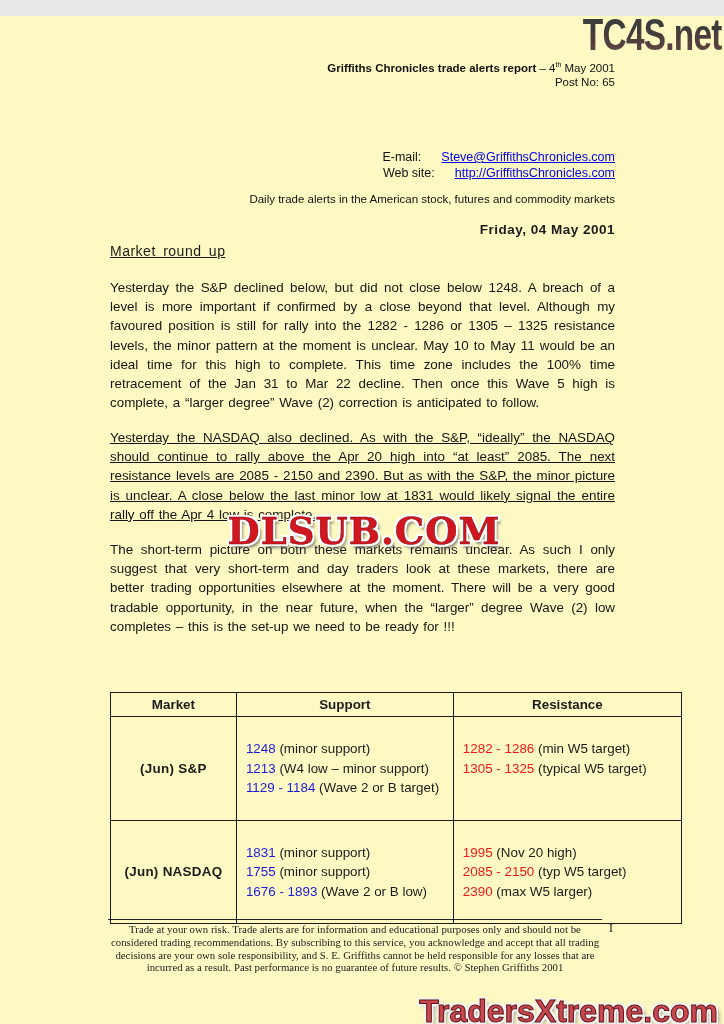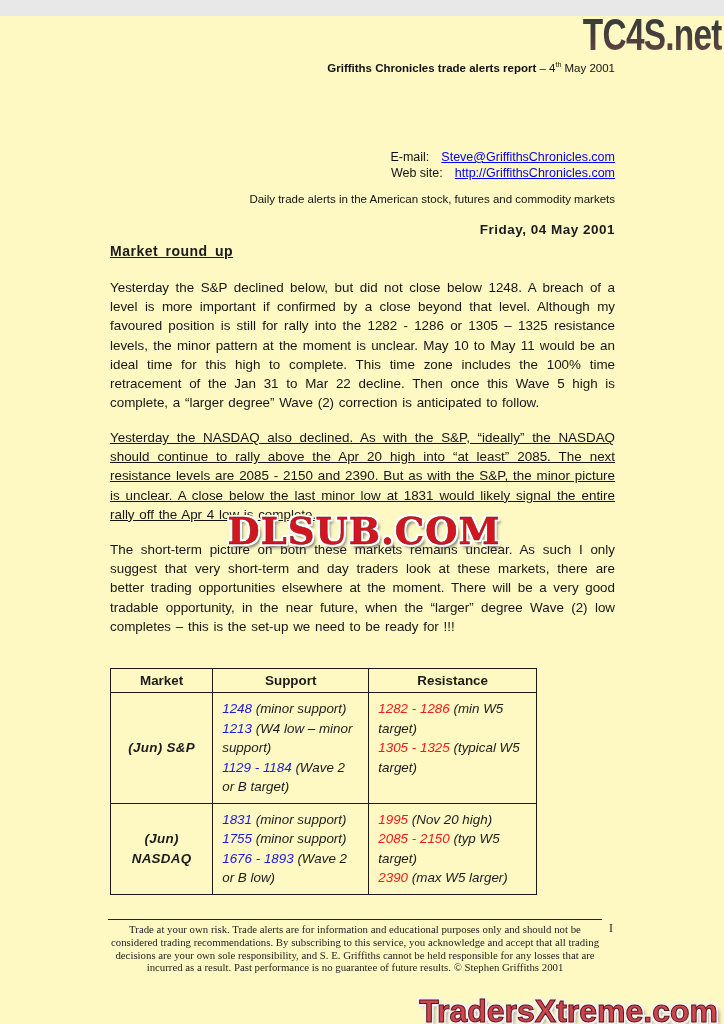--- a/index.html
+++ b/index.html
@@ -58,29 +58,29 @@
       radial-gradient(ellipse 20px 26px at 42% 58%, #e8d8a8 0%, rgba(232,216,168,0) 75%),
       radial-gradient(ellipse 14px 18px at 72% 66%, #8a7a50 0%, rgba(138,122,80,0) 70%),
       radial-gradient(ellipse 12px 14px at 30% 80%, #7c6c44 0%, rgba(124,108,68,0) 70%),
       radial-gradient(ellipse 30px 20px at 50% 10%, #4e4a3a 0%, rgba(78,74,58,0) 80%),
       linear-gradient(#a99868, #c0ab74);
     filter:blur(1px) saturate(0.85);
   }
 
   
   .contact { position:absolute; top:133px; right:109px; font-size:12.5px; line-height:16px; }
-  .contact-row { display:flex; justify-content:flex-end; gap:12px; }
+  .contact-row { display:flex; justify-content:flex-end; gap:20px; }
   .contact-label { color:#111; }
   .contact a { color:var(--link-blue); text-decoration:underline; }
   .tagline { position:absolute; top:177px; right:109px; font-size:11.5px; color:#111; }
 
   
   .date-line { position:absolute; top:206px; right:109px; font-weight:bold; font-size:13.5px; letter-spacing:0.5px; }
   .round-up {
-    position:absolute; top:227px; left:110px; font-weight:bold; font-size:14px;
+    position:absolute; top:227px; left:110px; font-weight:normal; font-size:14px;
     letter-spacing:0.5px; word-spacing:3px; text-decoration:underline;
   }
   .para {
     position:absolute; left:110px; width:505px; font-size:13.4px; line-height:19.2px;
     text-align:justify; color:#161616; word-spacing:1px;
   }
   #para-1 { top:262px; }
   #para-2 { top:412px;text-decoration:underline; }
   #para-3 { top:524px; }
 
@@ -90,24 +90,24 @@
     color:var(--watermark-red);
     -webkit-text-stroke:0.5px #7e0d12;
     text-shadow:
       -2px -2px 0 #fff, 2px -2px 0 #fff, -2px 2px 0 #fff, 2px 2px 0 #fff,
       0 -2px 0 #fff, 0 2px 0 #fff, -2px 0 0 #fff, 2px 0 0 #fff,
       3px 4px 3px rgba(80,80,80,0.7);
     white-space:nowrap;
   }
 
   
-  .levels { position:absolute; left:110px; top:652px; width:427px; border-collapse:collapse; }
+  .levels { position:absolute; left:110px; top:676px; width:572px; border-collapse:collapse; }
   .levels th, .levels td { border:1.5px solid #1b1b1b; font-size:13.4px; }
   .levels th { font-weight:bold; padding:4px 6px; text-align:center; }
-  .levels td { padding:6px 9px; line-height:19.5px; vertical-align:top;font-style:italic; }
+  .levels td { padding:22px 9px; line-height:19.5px; vertical-align:top; }
   .levels td.market-cell { text-align:center; vertical-align:middle; font-weight:bold; letter-spacing:0.3px; }
   .levels col.c-market { width:112px; }
   .levels col.c-support { width:193px; }
   .levels col.c-resist { width:203px; }
   .num-support { color:var(--support-blue); }
   .num-resist { color:var(--resist-red); }
 
   
   .footer-rule { position:absolute; left:108px; top:903px; width:494px; border-top:1.5px solid #222; }
   .disclaimer {
@@ -130,20 +130,21 @@
 </style>
 </head>
 <body>
 
 <div id="page">
 
   <div class="tc4s">TC4S.net</div>
 
   <div class="report-head">
     <div><b>Griffiths Chronicles trade alerts report</b><span> – 4</span><sup>th</sup><span> May 2001</span></div>
+    <div>Post No: 65</div>
   </div>
 
 
   <div class="contact">
     <div class="contact-row">
       <span class="contact-label">E-mail:</span>
       <a href="#">Steve@GriffithsChronicles.com</a>
     </div>
     <div class="contact-row">
       <span class="contact-label">Web site:</span>

